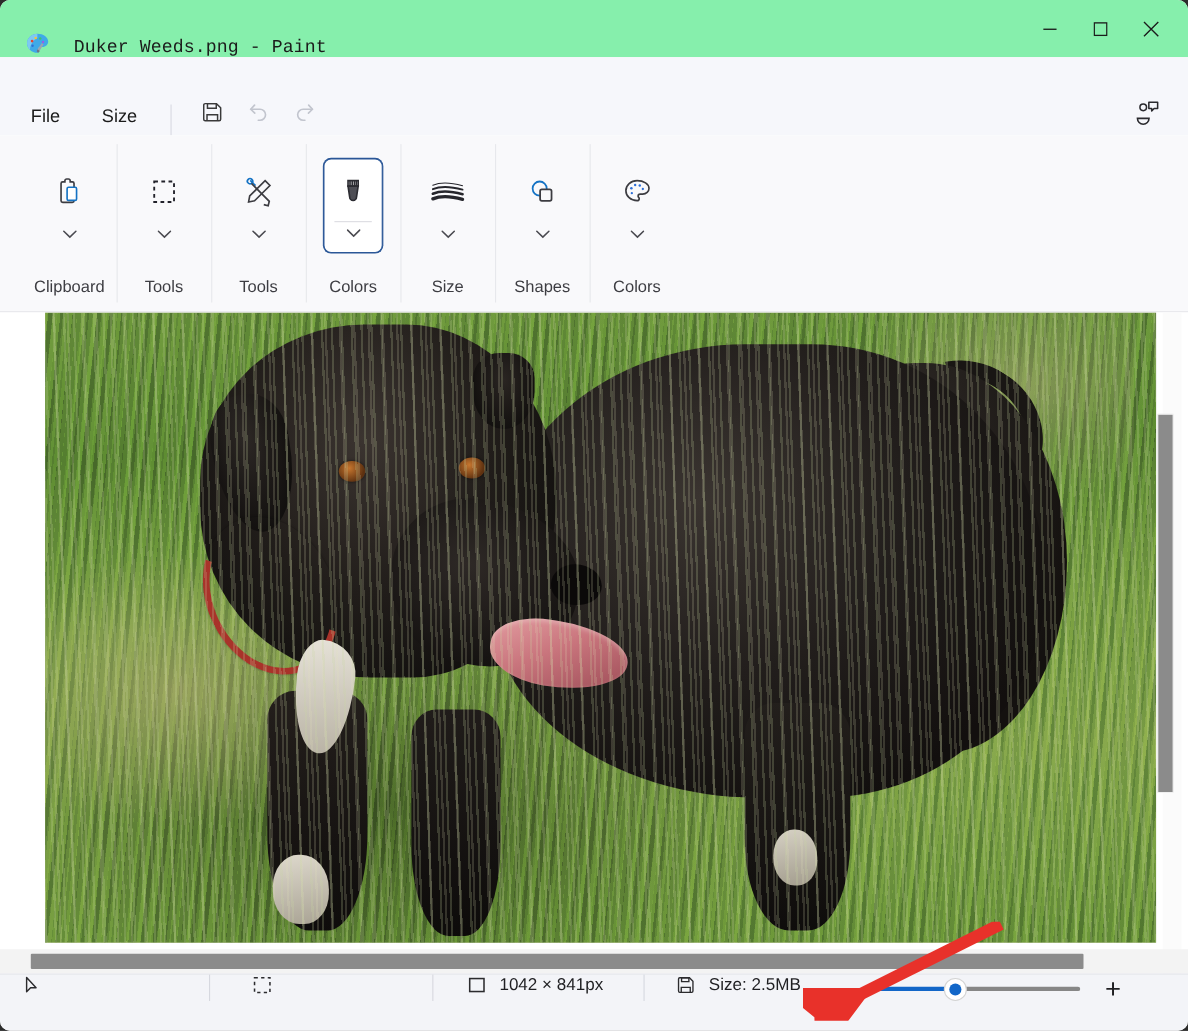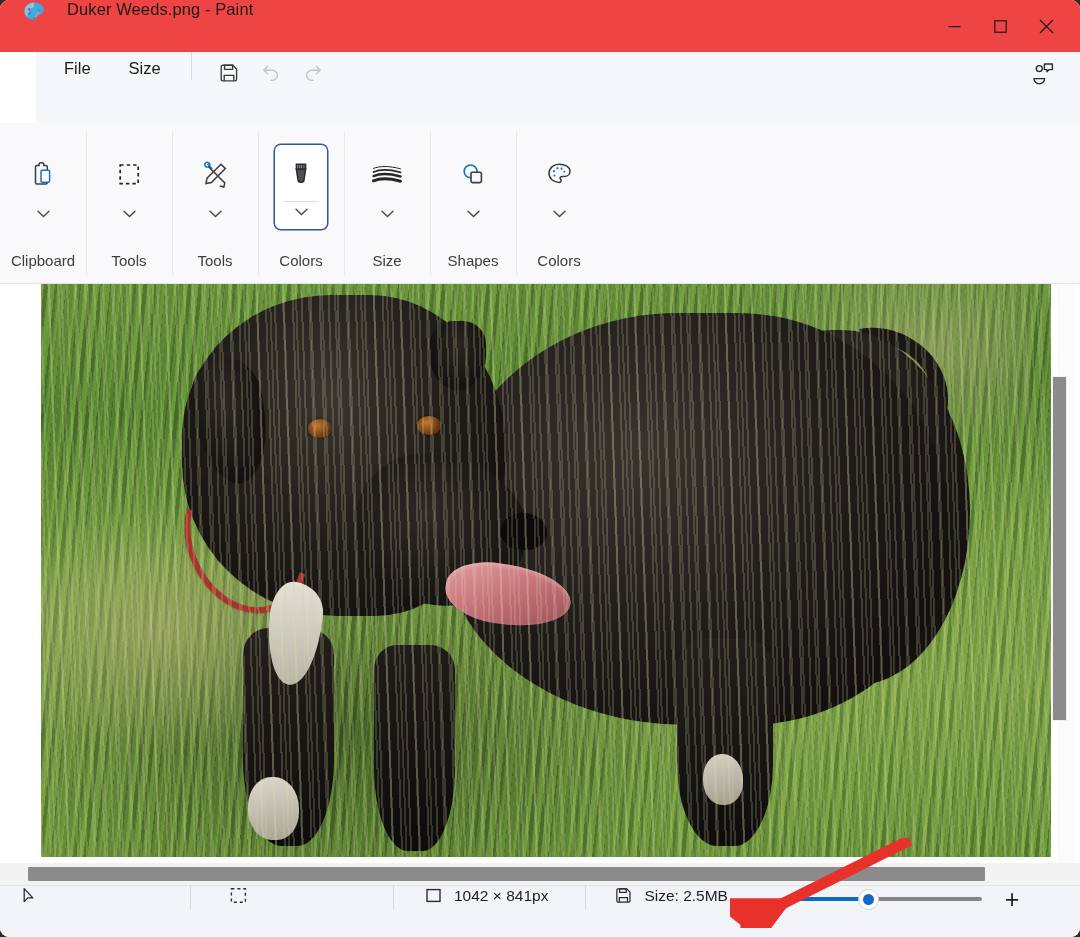--- a/index.html
+++ b/index.html
@@ -13,45 +13,45 @@
     position: absolute; inset: 0;
     background: #ffffff;
     border-radius: 9px;
     overflow: hidden;
     display: flex; flex-direction: column;
   }
 
   
   .titlebar {
     height: 52px; flex: 0 0 52px;
-    background: #ef4444;
-    display: flex; align-items: flex-start;
+    background: #86efac;
+    display: flex; align-items: flex-end;
     position: relative;
+    font-family: Liberation Mono, monospace;
   }
   .app-icon { margin-left: 22px; width: 24px; height: 24px; position: relative; }
   .title-text {
     margin-left: 21px;
     font-size: 16.5px; color: #1b1b1b; letter-spacing: .1px;
   }
   .wincontrols { margin-left: auto; display: flex; height: 100%; }
   .wc {
     width: 46px; height: 100%;
     display: flex; align-items: center; justify-content: center;
     color: #1b1b1b;
   }
   .wc:last-child { margin-right: 11px; }
   .wc svg { display: block; }
 
   
   .menubar {
     height: 71px; flex: 0 0 71px;
     background: #f6f7fb;
-    display: flex; align-items: flex-start;
+    display: flex; align-items: flex-end;
     position: relative;
-    margin-left: 36px;
   }
   .menu-item {
     font-size: 16.5px; color: #1b1b1b;
     padding: 7px 14px; margin-left: 10px;
     border-radius: 5px;
   }
   .menu-item.first { margin-left: 14px; }
   .vsep { width: 1px; height: 28px; background: #d8dae2; margin: 0 16px; }
   .cmd-btn {
     width: 42px; height: 42px;
@@ -64,21 +64,21 @@
     width: 42px; height: 42px;
     display: flex; align-items: center; justify-content: center;
     color: #2a2a2a;
   }
 
   
   .ribbon {
     height: 161px; flex: 0 0 161px;
     background: #f9f9fb;
     display: flex; align-items: stretch;
-    padding-left: 0;
+    padding-left: 20px;
     border-bottom: 1px solid #e3e3e7;
     position: relative;
   }
   .group {
     width: 86px;
     display: flex; flex-direction: column; align-items: center;
     position: relative;
     padding-top: 21px;
   }
   .group + .group::before {

